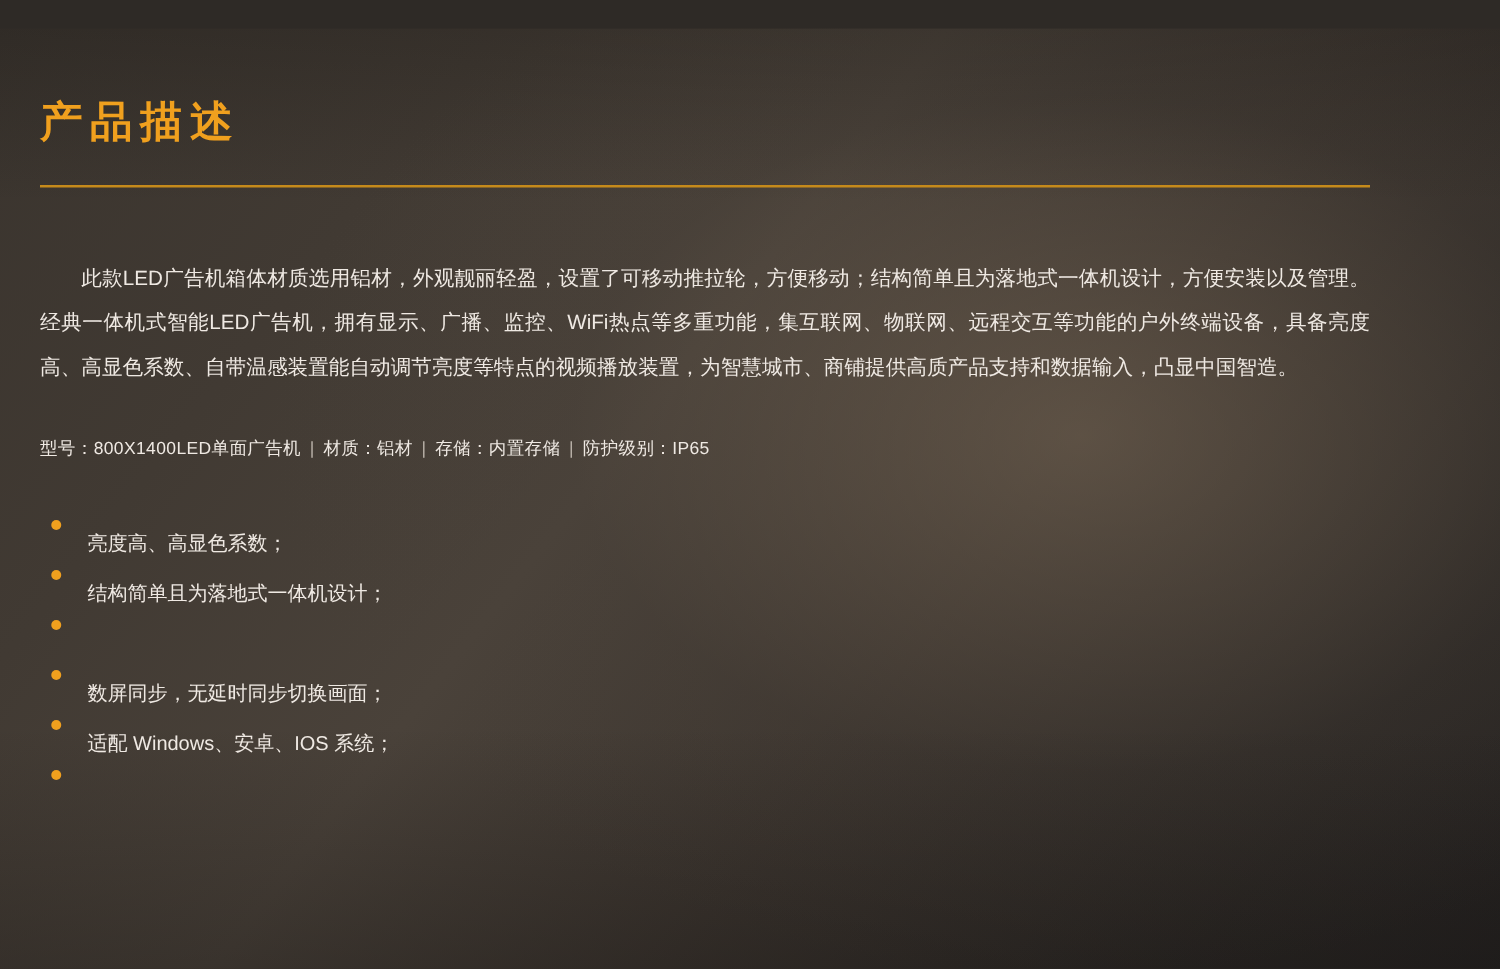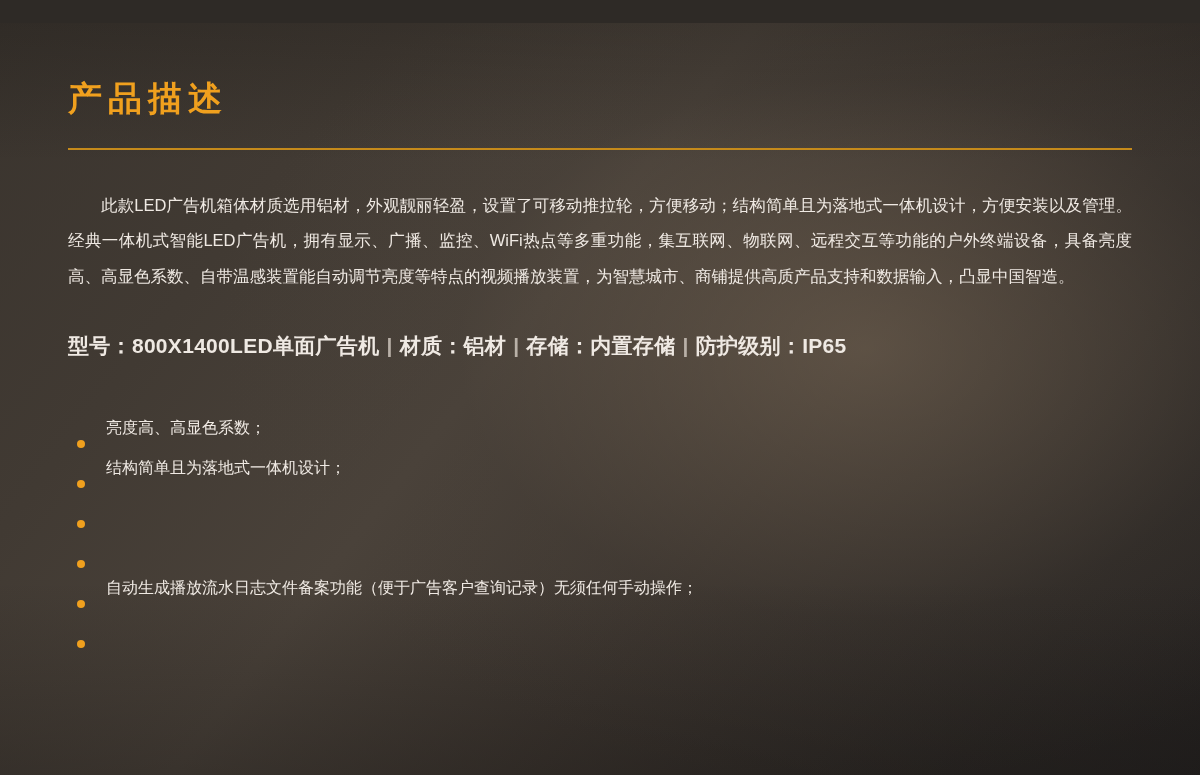--- a/index.html
+++ b/index.html
@@ -27,65 +27,64 @@
     content: "";
     position: absolute;
     inset: 0;
     background:
       linear-gradient(180deg, rgba(20,18,16,0.25) 0%, rgba(20,18,16,0.0) 18%, rgba(20,18,16,0.0) 72%, rgba(18,16,15,0.35) 100%);
     pointer-events: none;
   }
   .content {
     position: relative;
     z-index: 2;
-    padding: 0 68px;
+    padding: 0 32px;
   }
   .title {
     font-size: 34px;
     font-weight: bold;
     color: #f0a01e;
     letter-spacing: 6px;
     padding-top: 55px;
     line-height: 1.2;
   }
   .title-rule {
     margin-top: 29px;
     height: 2px;
     width: 1064px;
     background: #c58a1b;
   }
   .paragraph {
-    margin-top: 38px;
+    margin-top: 56px;
     font-size: 16.5px;
     line-height: 2.15;
     color: #efe9e3;
     text-indent: 2em;
     width: 1064px;
     text-align: justify;
   }
   .specs {
     margin-top: 38px;
-    font-size: 21px;
+    font-size: 14px;
     color: #efe9e3;
     letter-spacing: 0.3px;
-    font-weight: bold;
   }
   .specs .sep {
     color: #b9b1a8;
     padding: 0 7px;
   }
   .features {
     margin-top: 48px;
     list-style: none;
     padding: 0;
     margin-bottom: 0;
   }
   .features li {
     display: flex;
-    align-items: flex-end;
+    align-items: flex-start;
     font-size: 16px;
     color: #efe9e3;
     height: 40px;
     line-height: 40px;
   }
   .bullet {
     width: 8px;
     height: 8px;
     border-radius: 50%;
     background: #f0a01e;
@@ -116,24 +115,25 @@
       </li>
       <li>
         <span class="bullet"></span>
         <span>结构简单且为落地式一体机设计；</span>
       </li>
       <li>
         <span class="bullet"></span>
       </li>
       <li>
         <span class="bullet"></span>
+        <span>数屏同步，无延时同步切换画面；</span>
       </li>
       <li>
         <span class="bullet"></span>
-        <span>自动生成播放流水日志文件备案功能（便于广告客户查询记录）无须任何手动操作；</span>
+        <span>适配 Windows、安卓、IOS 系统；</span>
       </li>
       <li>
         <span class="bullet"></span>
       </li>
     </ul>
 
   </div>
 </div>
 
 </body></html>

